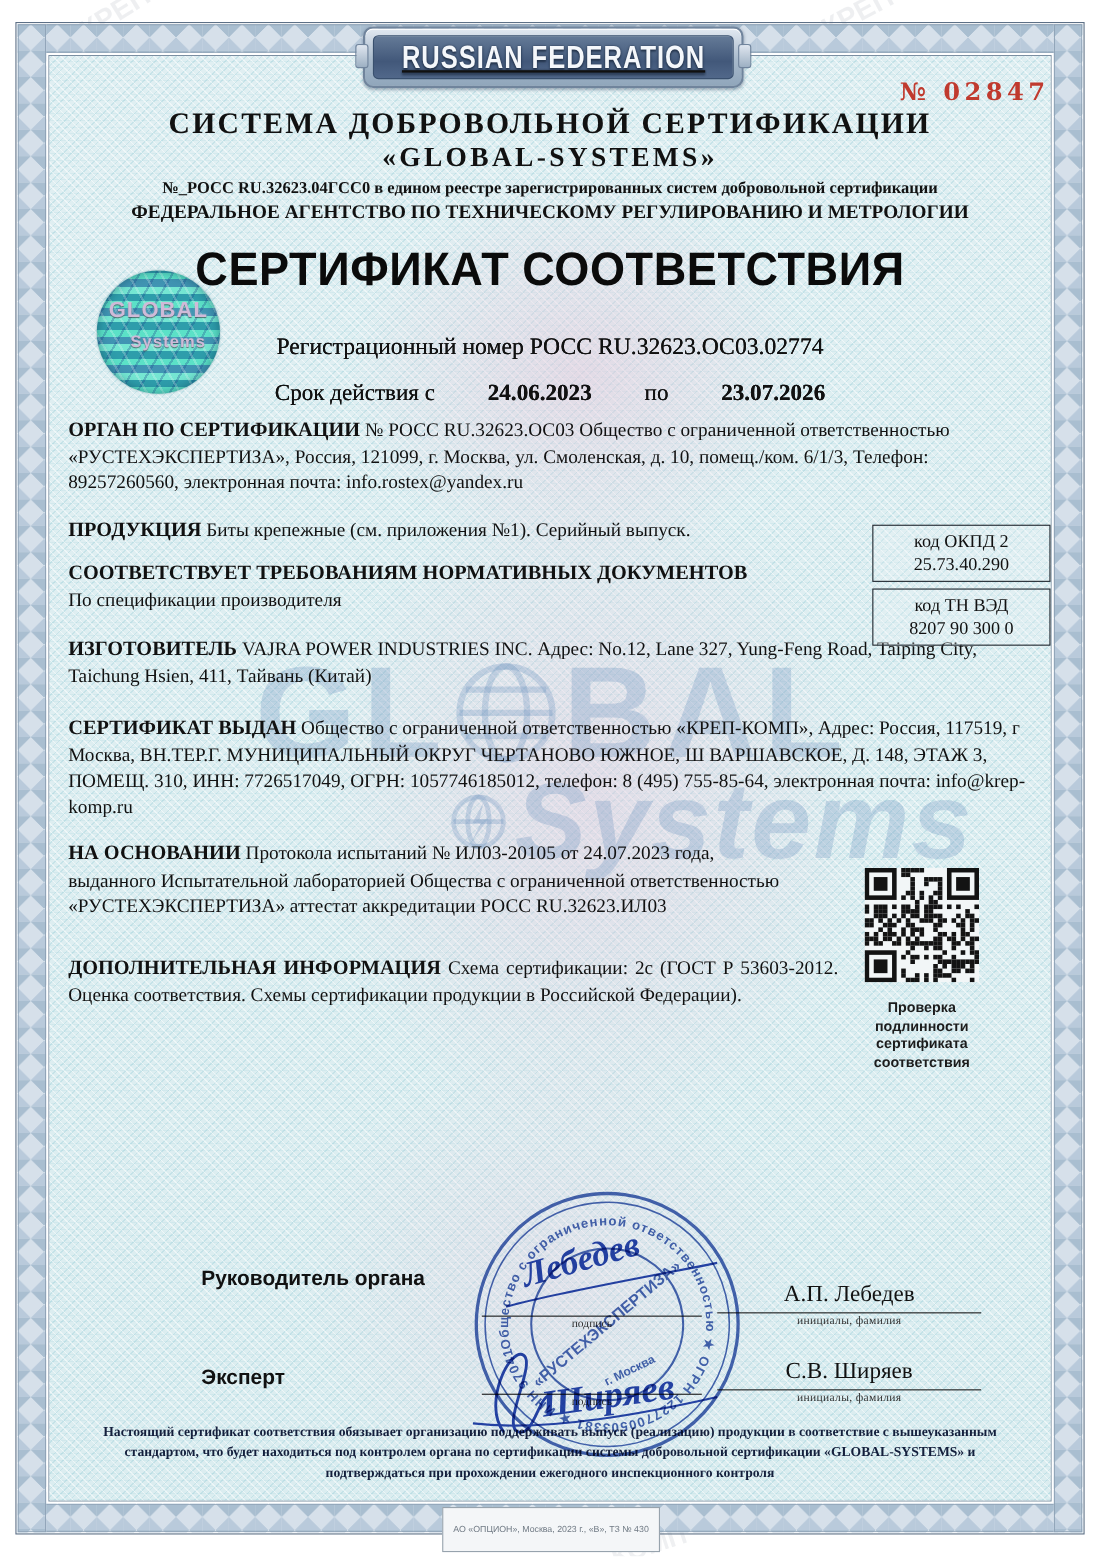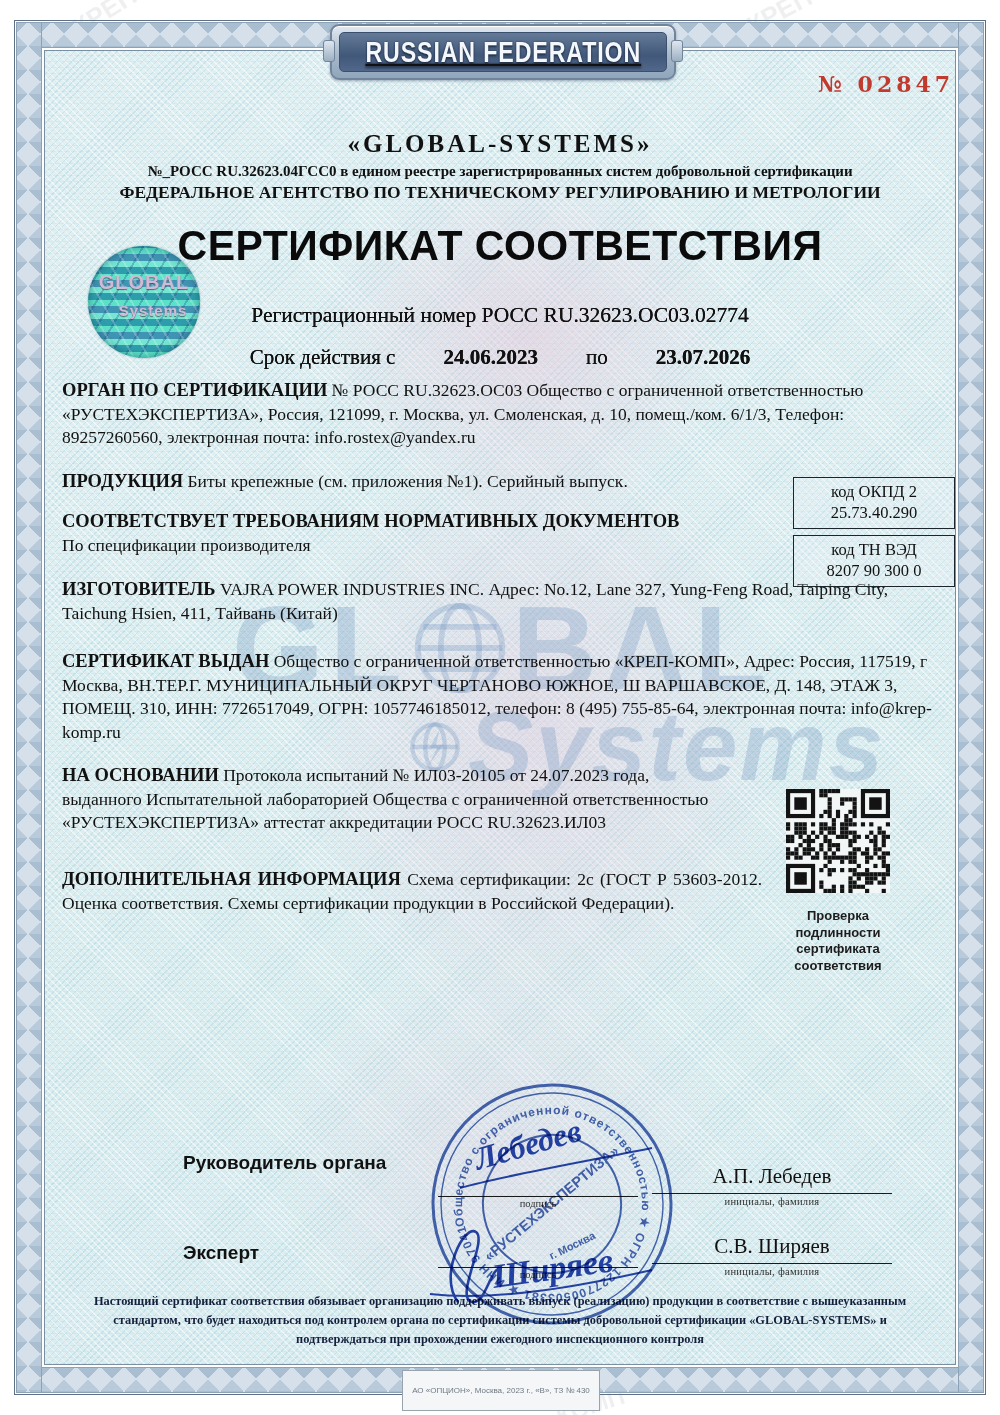--- a/index.html
+++ b/index.html
@@ -186,20 +186,21 @@
     <span>Systems</span>
   </div>
 
   <div class="banner">
     <div class="banner-inner">
       <span class="banner-text">RUSSIAN FEDERATION</span>
     </div>
   </div>
   <div class="cert-number">№ 02847</div>
 
+  <div class="center-block h-system">СИСТЕМА ДОБРОВОЛЬНОЙ СЕРТИФИКАЦИИ</div>
   <div class="center-block h-global">«GLOBAL-SYSTEMS»</div>
   <div class="center-block h-registry">№_РОСС RU.32623.04ГСС0 в едином реестре зарегистрированных систем добровольной сертификации</div>
   <div class="center-block h-agency">ФЕДЕРАЛЬНОЕ АГЕНТСТВО ПО ТЕХНИЧЕСКОМУ РЕГУЛИРОВАНИЮ И МЕТРОЛОГИИ</div>
 
   <div class="hologram">
     <div class="holo-text holo-l1">GLOBAL</div>
     <div class="holo-text holo-l2">Systems</div>
   </div>
 
   <div class="center-block h-title">СЕРТИФИКАТ СООТВЕТСТВИЯ</div>

